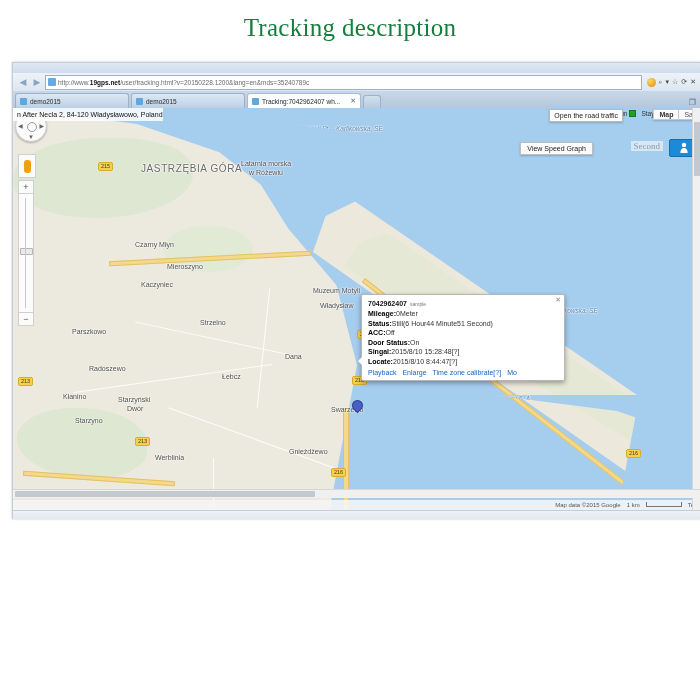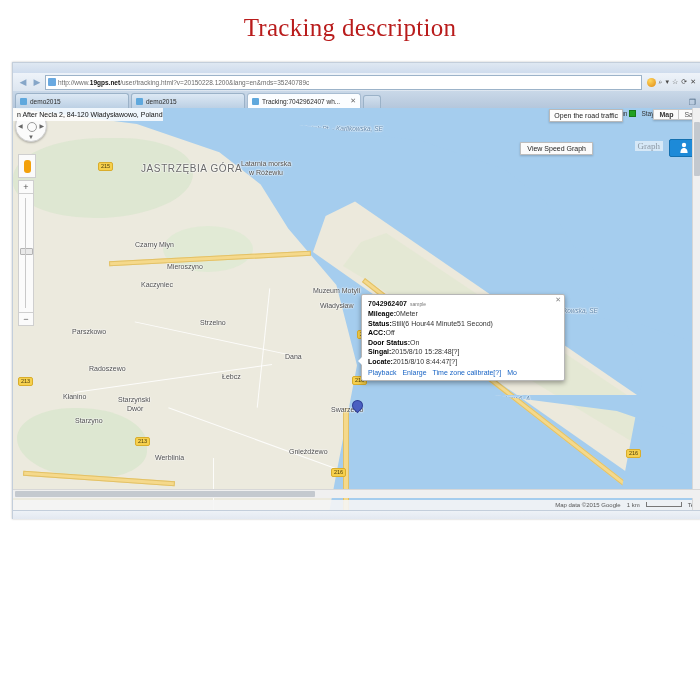--- a/index.html
+++ b/index.html
@@ -4,21 +4,21 @@
 <style>
   html,body{margin:0;padding:0;}
   body{
     width:700px;height:700px;background:#ffffff;
     font-family:"Liberation Sans",sans-serif;overflow:hidden;position:relative;
   }
   
   .page-title{
     position:absolute;left:0;top:14px;width:700px;text-align:center;
     font-family:"Liberation Serif",serif;
-    font-size:25px;color:#b91c1c;letter-spacing:.3px;
+    font-size:25px;color:#15803d;letter-spacing:.3px;
   }
   
   .browser{
     position:absolute;left:12px;top:62px;width:688px;height:456px;
     background:#e9eef4;
     border-top:1px solid #c3cedb;border-left:1px solid #c3cedb;
     box-shadow:0 0 2px rgba(0,0,0,.25);
     overflow:hidden;
   }
   .chrome-top{
@@ -418,21 +418,21 @@
     </div>
 
     <div class="tooltip">Open the road traffic</div>
 
     <div class="maptype">
       <div class="mt">Map</div>
       <div class="mt alt">Sa</div>
     </div>
 
     <div class="speedbtn">View Speed Graph</div>
-    <div class="googlebadge">Graph</div>
+    <div class="googlebadge">Second</div>
     <div class="sv-btn">
       <svg width="14" height="12" viewBox="0 0 14 12">
         <circle cx="7" cy="3" r="2.2" fill="#ffffff"></circle>
         <path d="M3.4 11 C3.4 7.4 5 6 7 6 C9 6 10.6 7.4 10.6 11 Z" fill="#ffffff"></path>
       </svg>
     </div>
 
     <div class="infowin">
       <div class="iw-close">✕</div>
       <div class="iw-title">

